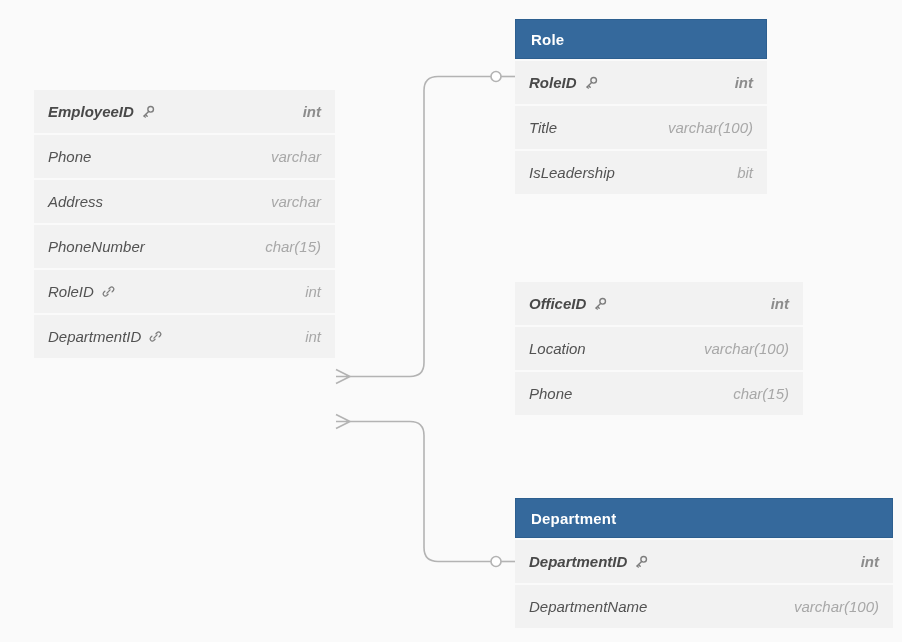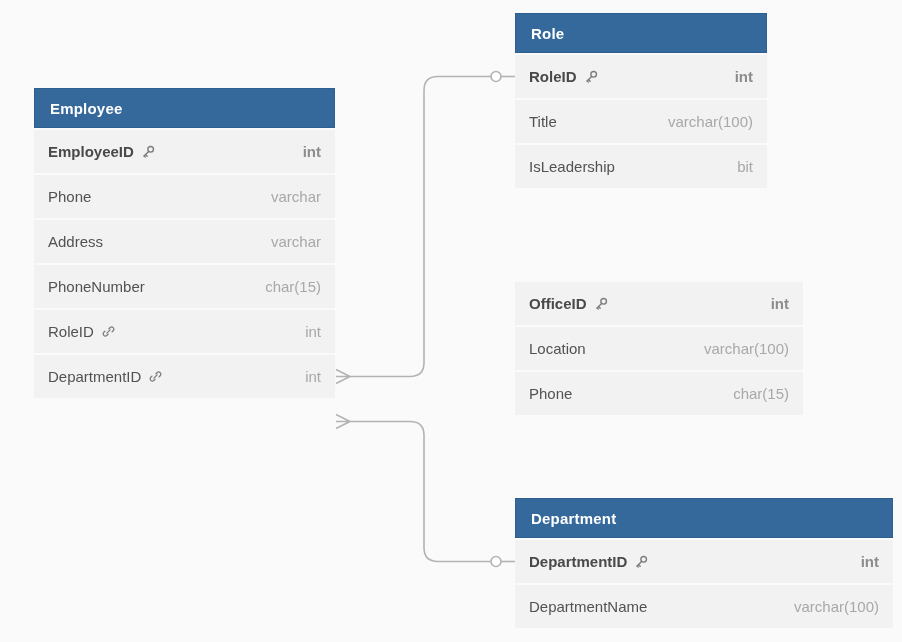--- a/index.html
+++ b/index.html
@@ -34,21 +34,21 @@
     padding: 0 15px;
     background: var(--header-bg, #35699c);
     border: 1px solid var(--header-border, #2d5f8f);
   }
   .table-title {
     color: var(--header-text, #ffffff);
     font-weight: 700;
     font-size: 15px;
     letter-spacing: 0.2px;
   }
-  .table-rows { display: block; }
+  .table-rows { display: block; font-style: italic; }
   .table-row {
     height: 43px;
     margin-top: 2px;
     box-sizing: border-box;
     background: var(--row-bg, #f2f2f2);
     display: flex;
     align-items: center;
     padding: 0 14px;
     font-size: 15px;
   }
@@ -78,23 +78,20 @@
       </g>
       <g fill="none" stroke="#b3b3b3" stroke-width="1.6">
         <path d="M 350 421.5 L 336 414.5 M 350 421.5 L 336 421.5 M 350 421.5 L 336 428.5"></path>
         <path d="M 350 421.5 L 410 421.5 Q 424 421.5 424 435.5 L 424 547.5 Q 424 561.5 438 561.5 L 491 561.5"></path>
         <circle cx="496" cy="561.5" r="5" fill="#ffffff"></circle>
         <path d="M 501 561.5 L 515 561.5"></path>
       </g>
     </svg>
   <div id="tables-container">
   <div class="entity-table" style="left: 34px; top: 88px; width: 301px;">
-    <div class="table-header">
-      <span class="table-title">Employee</span>
-    </div>
     <div class="table-rows">
   <div class="table-row pk">
     <span class="col-name">EmployeeID</span>
     <span class="key-slot">
               <svg class="icon-key" width="15" height="15" viewBox="0 0 16 16" fill="none" stroke="currentColor" stroke-width="1.5" stroke-linecap="round">
                 <circle cx="10.3" cy="5.7" r="3.0"></circle>
                 <path d="M8.1 7.9 L3.3 12.7"></path>
                 <path d="M4.8 11.2 L6.6 13.0"></path>
                 <path d="M3.3 12.7 L4.6 14.0"></path>
               </svg>
@@ -140,21 +137,21 @@
                 <path d="M6.3 9.7 L9.7 6.3"></path>
                 <path d="M8.5 5.1 L9.9 3.7 a2.35 2.35 0 0 1 3.3 3.3 L11.8 8.4"></path>
                 <path d="M7.5 10.9 L6.1 12.3 a2.35 2.35 0 0 1 -3.3 -3.3 L4.2 7.6"></path>
               </svg>
             </span>
     <span class="col-type">int</span>
   </div>
 </div>
   </div>
 
-  <div class="entity-table" style="left: 515px; top: 13px; width: 252px; text-align: right;">
+  <div class="entity-table" style="left: 515px; top: 19px; width: 252px; text-align: right;">
     <div class="table-header">
       <span class="table-title">Role</span>
     </div>
     <div class="table-rows">
   <div class="table-row pk">
     <span class="col-name">RoleID</span>
     <span class="key-slot">
               <svg class="icon-key" width="15" height="15" viewBox="0 0 16 16" fill="none" stroke="currentColor" stroke-width="1.5" stroke-linecap="round">
                 <circle cx="10.3" cy="5.7" r="3.0"></circle>
                 <path d="M8.1 7.9 L3.3 12.7"></path>

